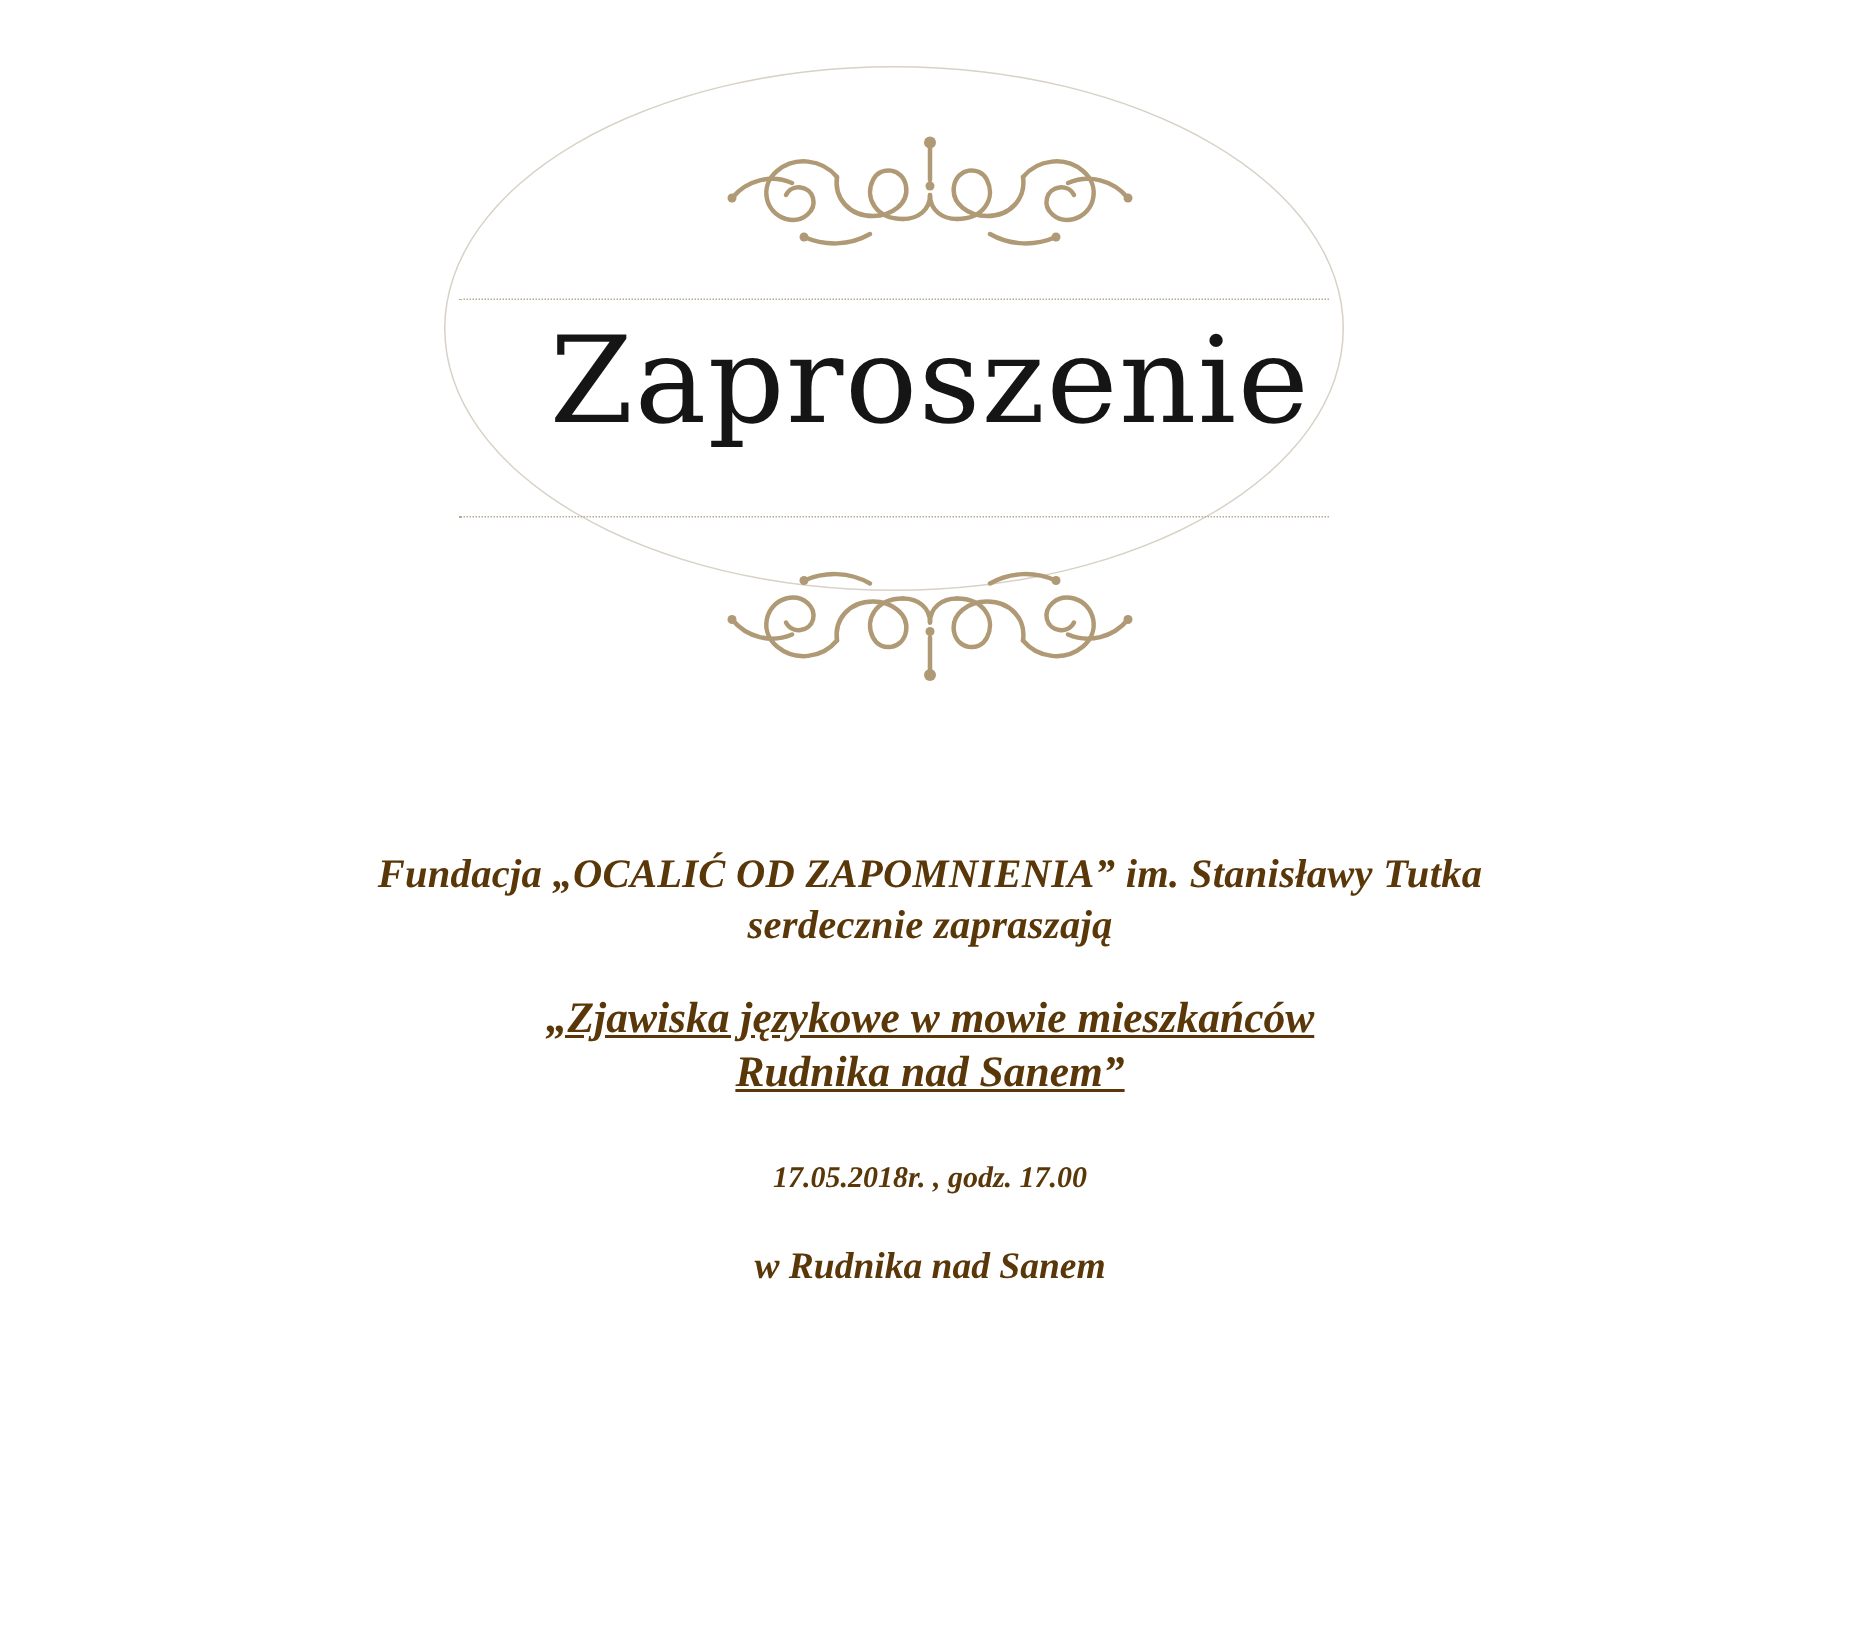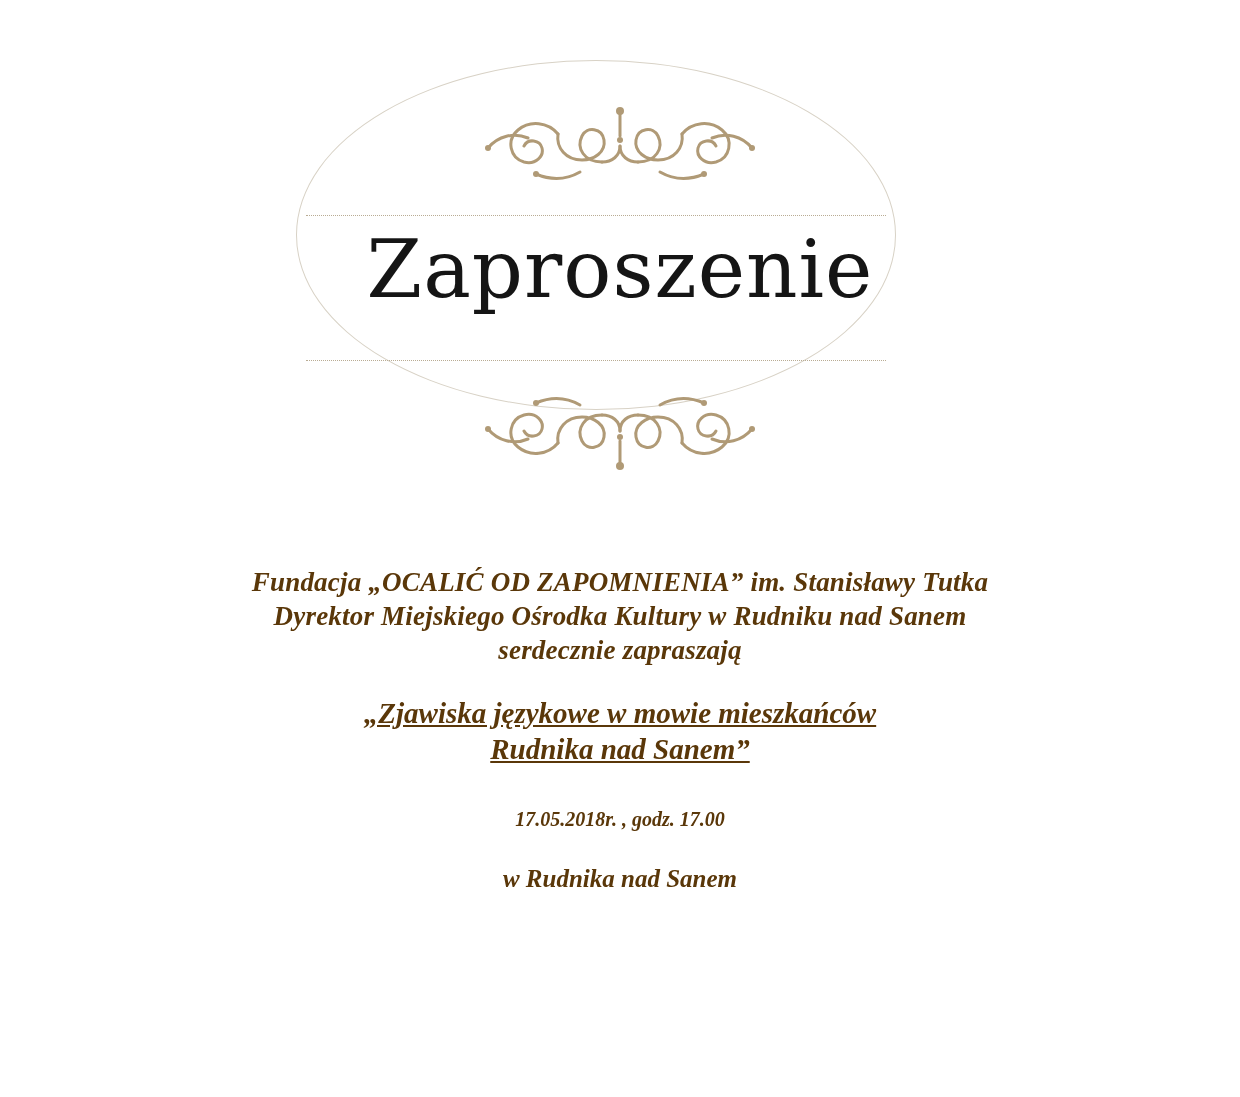--- a/index.html
+++ b/index.html
@@ -12,21 +12,21 @@
     height: 1097px;
     position: relative;
     font-family: "Liberation Serif", serif;
     overflow: hidden;
   }
 
   
   .badge-wrap {
     position: absolute;
     left: 0;
-    top: 40px;
+    top: 24px;
     width: 1240px;
     height: 400px;
   }
   .badge {
     position: absolute;
     left: 296px;
     top: 20px;
     width: 600px;
     height: 350px;
     border-radius: 50%;
@@ -176,21 +176,20 @@
     </svg>
   </div>
 
   <div class="badge-title">Zaproszenie</div>
 </div>
 
 <div class="invite-body">
 
   <div class="para p-org">
     <div>Fundacja „OCALIĆ OD ZAPOMNIENIA” im. Stanisławy Tutka</div>
-    <div>Dyrektor Miejskiego Ośrodka Kultury w Rudniku nad Sanem</div>
     <div>serdecznie zapraszają</div>
   </div>
 
 
   <div class="para p-topic">
     <div>„Zjawiska językowe w mowie mieszkańców</div>
     <div>Rudnika nad Sanem”</div>
   </div>
 
   <div class="para p-date">17.05.2018r. , godz. 17.00</div>

